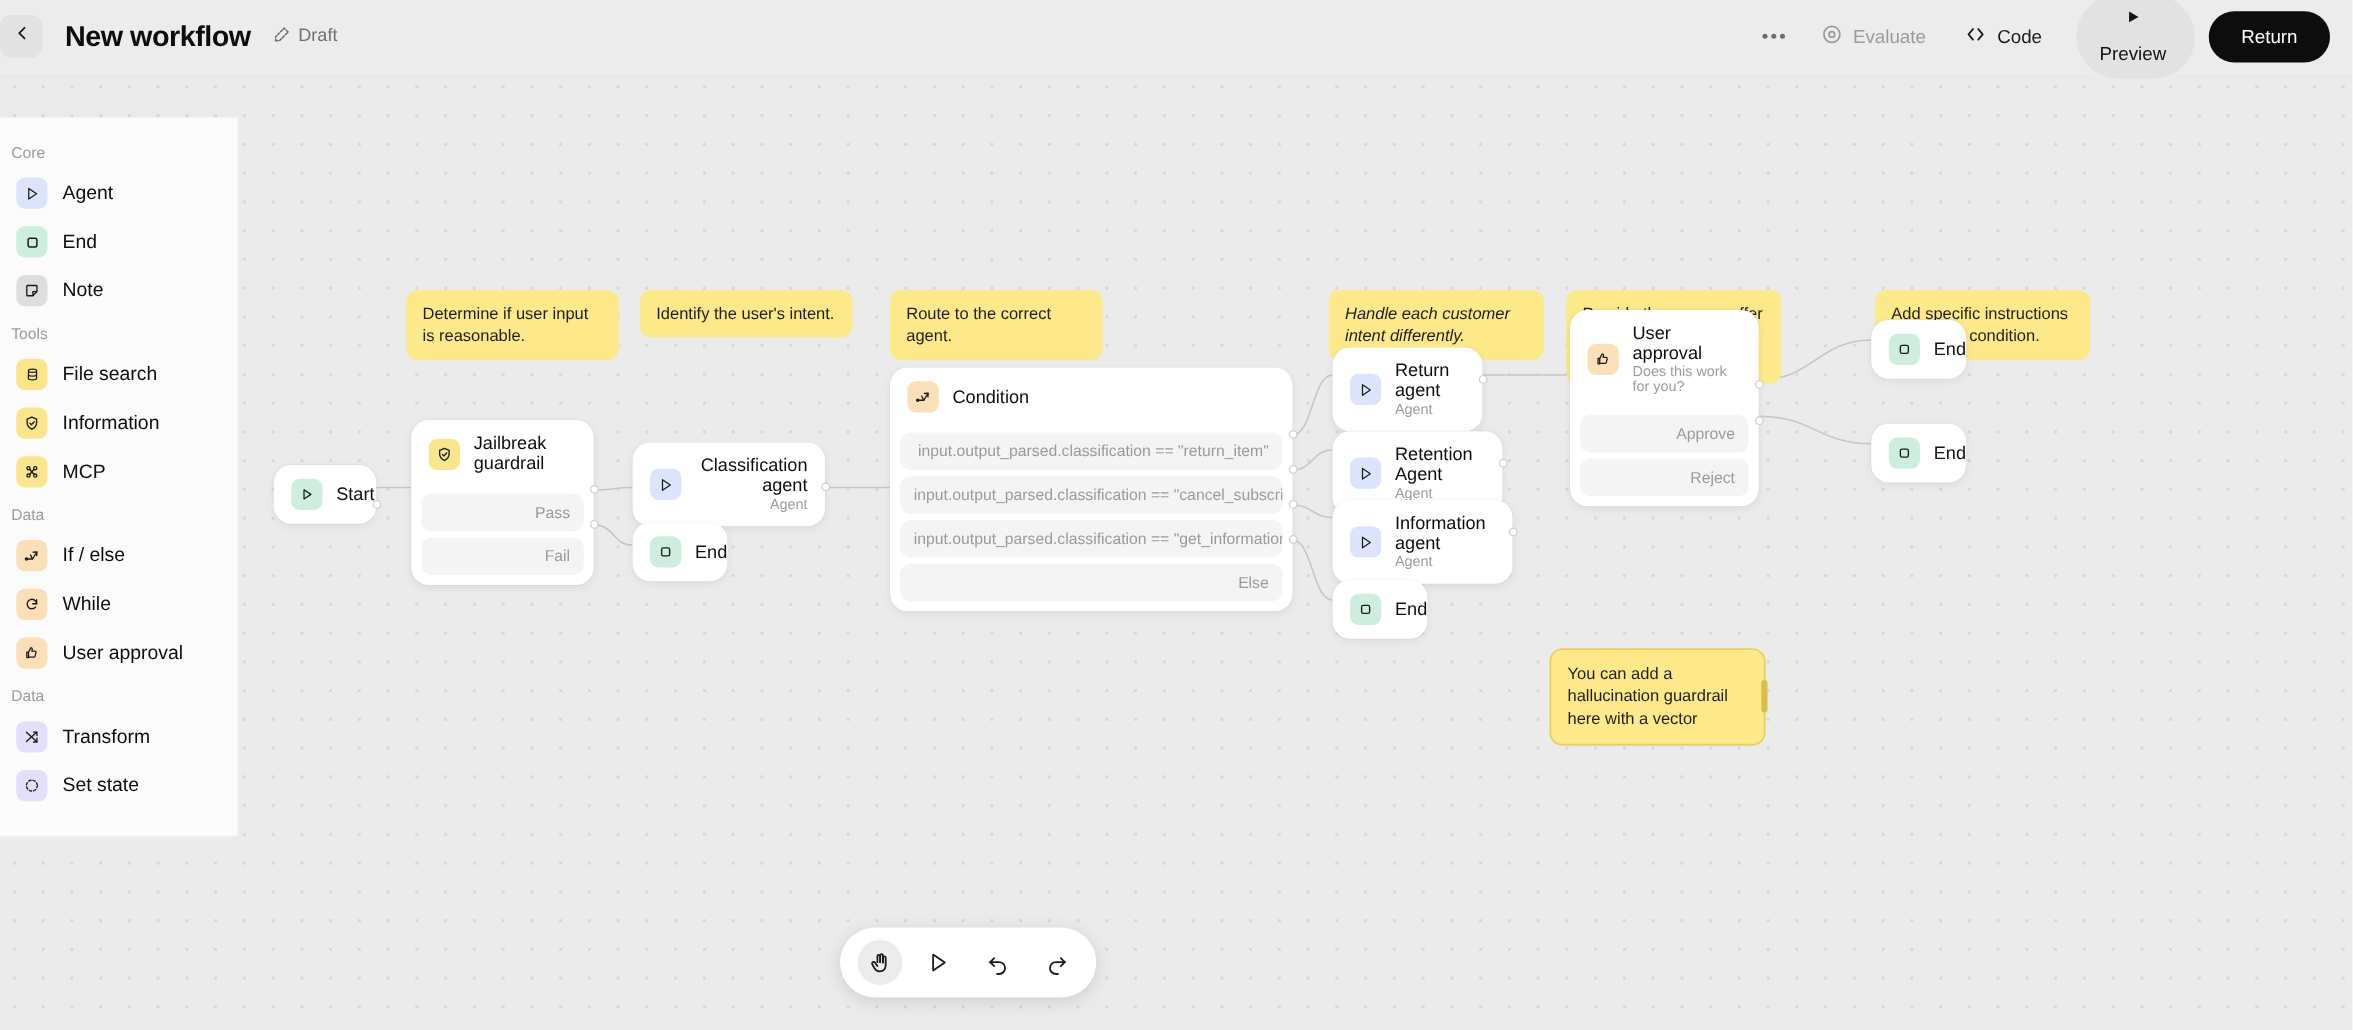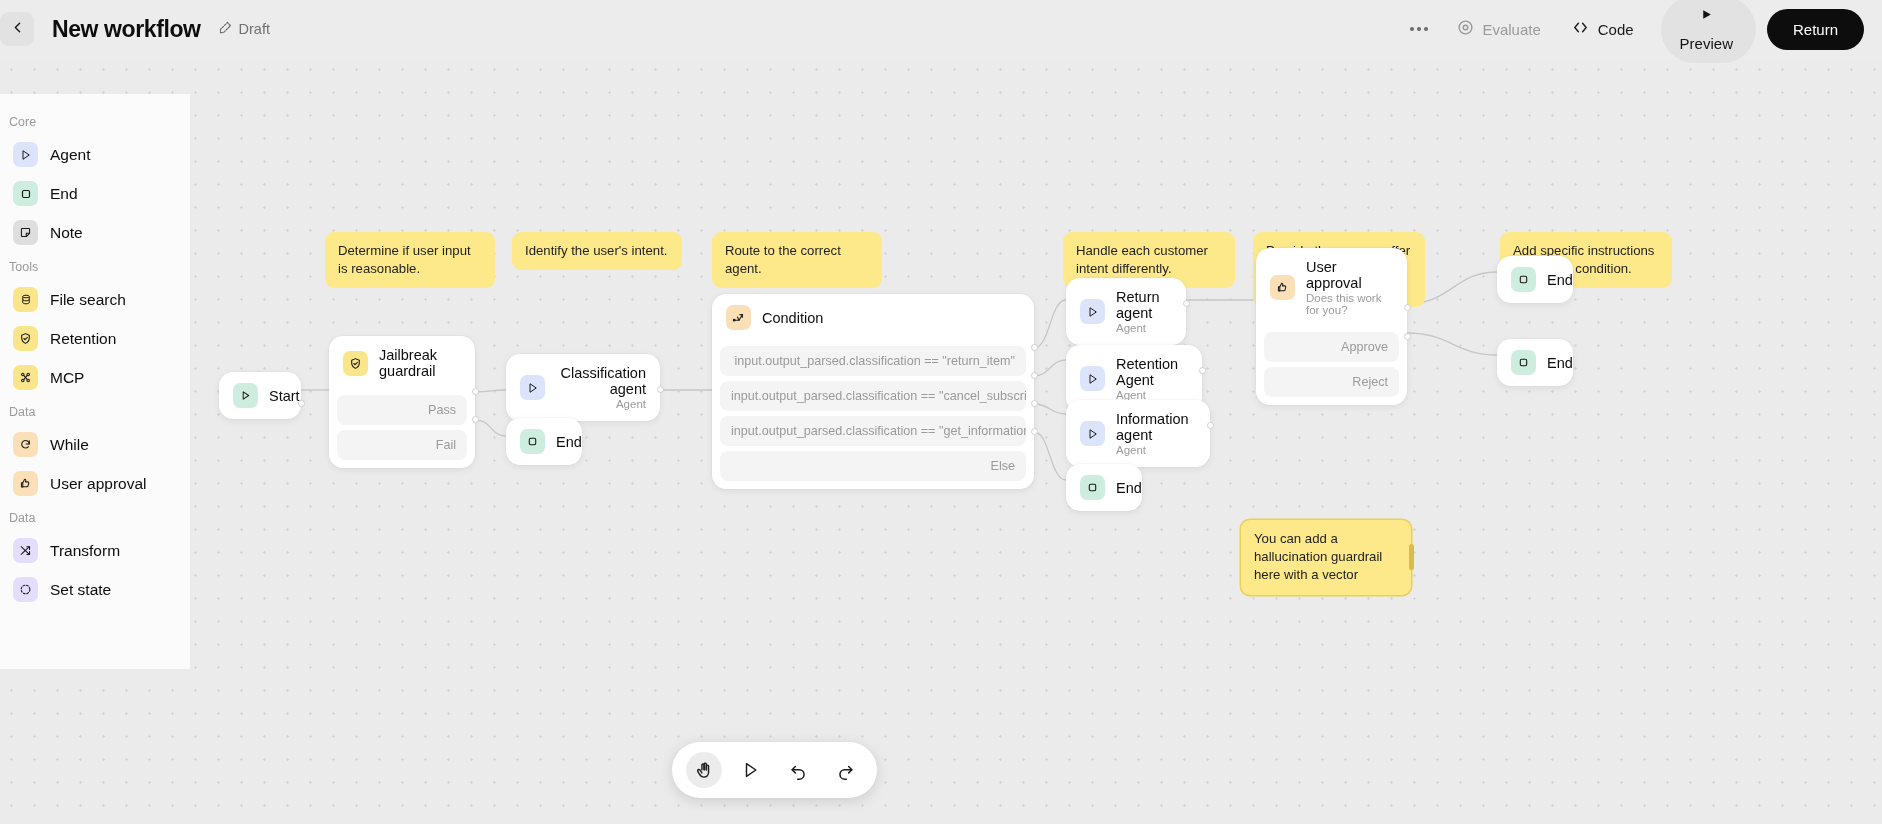--- a/index.html
+++ b/index.html
@@ -258,21 +258,21 @@
 
     <div class="note" style="left:325px; top:174px; width:170px;">
       <span>Determine if user input is reasonable.</span>
     </div>
     <div class="note" style="left:512px; top:174px; width:170px;">
       <span>Identify the user's intent.</span>
     </div>
     <div class="note" style="left:712px; top:174px; width:170px;">
       <span>Route to the correct agent.</span>
     </div>
-    <div class="note" style="left:1063px; top:174px; width:172px;">
+    <div class="note" style="left:1063px; top:174px; width:172px;font-style:italic;">
       <span>Handle each customer intent differently.</span>
     </div>
     <div class="note" style="left:1253px; top:174px; width:172px;">
       <span>Provide the user an offer and ask them to accept it.</span>
     </div>
     <div class="note" style="left:1500px; top:174px; width:172px;">
       <span>Add specific instructions to the end condition.</span>
     </div>
     <div class="note sel" style="left:1241px; top:462px; width:170px;">
       <span>You can add a hallucination guardrail here with a vector</span>
@@ -527,40 +527,51 @@
       </span>
       <span class="sb-label">File search</span>
     </div>
     <div class="sb-item">
       <span class="chip" style="background:#fbe58b;">
         <svg width="13" height="13" viewBox="0 0 24 24" fill="none" stroke="#1b1b1b" stroke-width="2" stroke-linecap="round" stroke-linejoin="round">
             <path d="M12 3l7 3v5c0 4.5-3 8-7 10-4-2-7-5.5-7-10V6l7-3z"></path>
             <polyline points="9 12 11.3 14.3 15.5 10"></polyline>
           </svg>
       </span>
-      <span class="sb-label">Retention</span>
+      <span class="sb-label">Information</span>
     </div>
     <div class="sb-item">
       <span class="chip" style="background:#fbe58b;">
         <svg width="13" height="13" viewBox="0 0 24 24" fill="none" stroke="#1b1b1b" stroke-width="2">
             <circle cx="7" cy="6.5" r="2.3"></circle>
             <circle cx="17" cy="6.5" r="2.3"></circle>
             <circle cx="7" cy="17.5" r="2.3"></circle>
             <circle cx="17" cy="17.5" r="2.3"></circle>
             <path d="M8.8 8.2 L15.2 15.8"></path>
             <path d="M15.2 8.2 L8.8 15.8"></path>
           </svg>
       </span>
       <span class="sb-label">MCP</span>
     </div>
 
     <div class="sb-group">Data</div>
     <div class="sb-item">
       <span class="chip" style="background:#fbdfb6;">
         <svg width="13" height="13" viewBox="0 0 24 24" fill="none" stroke="#1b1b1b" stroke-width="2" stroke-linecap="round" stroke-linejoin="round">
+            <path d="M4 17 L13 17 L19 7"></path>
+            <polyline points="14 7 19.5 6.5 19 12"></polyline>
+            <circle cx="4" cy="17" r="1.6"></circle>
+            <path d="M10 11 L13 17"></path>
+          </svg>
+      </span>
+      <span class="sb-label">If / else</span>
+    </div>
+    <div class="sb-item">
+      <span class="chip" style="background:#fbdfb6;">
+        <svg width="13" height="13" viewBox="0 0 24 24" fill="none" stroke="#1b1b1b" stroke-width="2" stroke-linecap="round" stroke-linejoin="round">
             <path d="M19 11a7 7 0 1 0-1.6 5"></path>
             <polyline points="19 5 19 11 13.2 11"></polyline>
           </svg>
       </span>
       <span class="sb-label">While</span>
     </div>
     <div class="sb-item">
       <span class="chip" style="background:#fbdfb6;">
         <svg width="13" height="13" viewBox="0 0 24 24" fill="none" stroke="#1b1b1b" stroke-width="1.9" stroke-linecap="round" stroke-linejoin="round">
             <path d="M7 10.5v8H4.5v-8H7z"></path>

